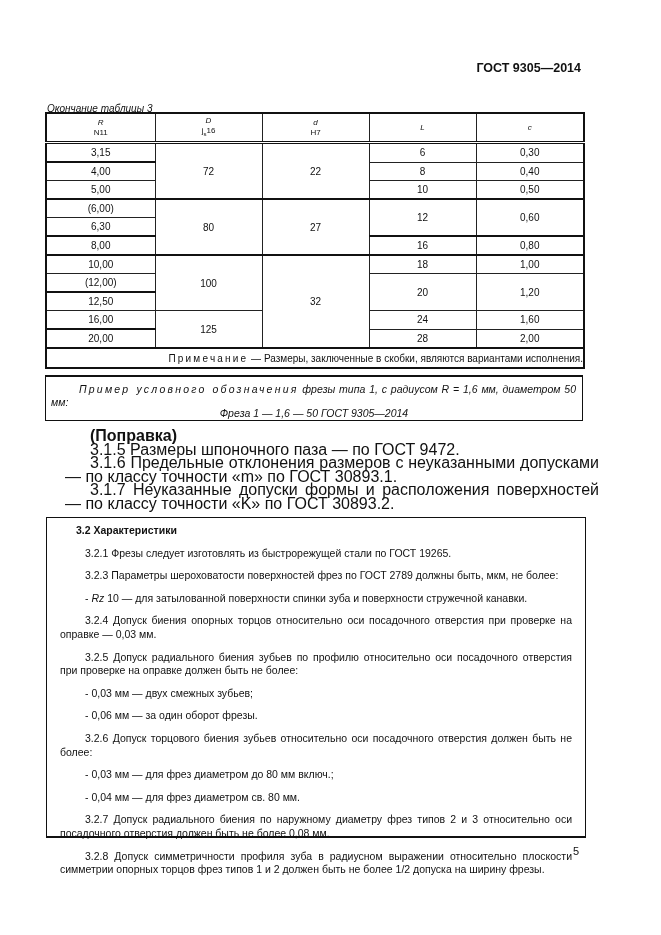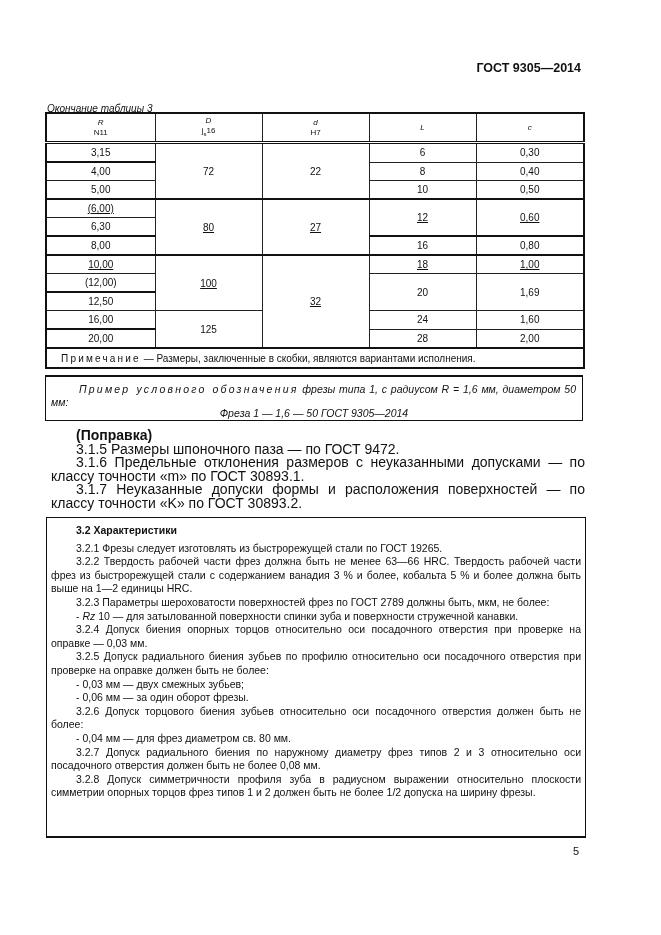--- a/index.html
+++ b/index.html
@@ -6,41 +6,41 @@
   body { width: 661px; height: 935px; position: relative; overflow: hidden;
          font-family: "Liberation Sans", sans-serif; color: #111; }
   .std-header { position: absolute; right: 80px; top: 61px; font-size: 12.5px; font-weight: bold; }
   .caption { position: absolute; left: 47px; top: 91px; font-size: 10px; font-style: italic; margin-top: 12px; }
   table.t3 { position: absolute; left: 45px; top: 112px; width: 538px; border-collapse: collapse;
              font-size: 10px; border: 2px solid #111; table-layout: fixed; }
   table.t3 td, table.t3 th { border: 1px solid #222; text-align: center; padding: 0; font-weight: normal; }
   table.t3 th { height: 27px; font-size: 8px; line-height: 10px; }
   table.t3 thead tr { border-bottom: 3px double #111; }
   table.t3 td { height: 17px; line-height: 17px; }
-  table.t3 tr.grp td { border-top: 2px solid #111; text-decoration: underline; }
+  table.t3 tr.grp td { border-top: 2px solid #111; }
   table.t3 td.thick-b { border-bottom: 2px solid #111; }
-  table.t3 td.note { text-align: left; padding-left: 14px; border-top: 2px solid #111; height: 18px; }
+  table.t3 td.note { text-align: right; padding-left: 14px; border-top: 2px solid #111; height: 18px; }
   .spaced { letter-spacing: 2.2px; }
   .ital { font-style: italic; }
   .sub { font-size: 6px; vertical-align: sub; }
 
   .example-box { position: absolute; left: 45px; top: 375px; width: 536px; height: 43px;
                  border: 1.5px solid #111; border-top: 2px solid #111; font-size: 10.5px; }
   .example-box .l1 { position: absolute; left: 5px; right: 6px; top: 6px; text-indent: 28px; line-height: 13px; text-align: justify; font-style: italic; }
   .example-box .l3 { position: absolute; left: 0; right: 0; top: 30px; text-align: center; font-style: italic; }
 
-  .plain { position: absolute; left: 51px; width: 534px; font-size: 14px; line-height: 13.6px; }
+  .plain { position: absolute; left: 65px; width: 534px; font-size: 16px; line-height: 13.6px; }
   .p { text-indent: 25px; text-align: justify; margin: 0; }
   .bold { font-weight: bold; }
 
   .char-box { position: absolute; left: 46px; top: 517px; width: 538px; height: 318px;
               border: 1.5px solid #111; border-bottom: 2px solid #111; font-size: 10.5px; line-height: 13.6px; }
   .char-box .inner { position: absolute; left: 4px; right: 4px; top: 6px; }
   .char-box h3 { margin: 0 0 4px 0; font-size: 10.5px; font-weight: bold; text-indent: 25px; }
-  .char-box .p { margin: 0; }
+  .char-box .p { margin: 9px; }
   .page-num { position: absolute; right: 82px; top: 845px; font-size: 11px; }
 </style>
 </head>
 <body>
 
 <div class="std-header">ГОСТ 9305—2014</div>
 <div class="caption">Окончание таблицы 3</div>
 
 <table class="t3">
   <colgroup>
@@ -95,21 +95,21 @@
     <tr class="grp">
       <td>10,00</td>
       <td rowspan="3">100</td>
       <td rowspan="5">32</td>
       <td>18</td>
       <td>1,00</td>
     </tr>
     <tr>
       <td class="thick-b">(12,00)</td>
       <td rowspan="2">20</td>
-      <td rowspan="2">1,69</td>
+      <td rowspan="2">1,20</td>
     </tr>
     <tr>
       <td>12,50</td>
     </tr>
     <tr>
       <td class="thick-b">16,00</td>
       <td rowspan="2">125</td>
       <td>24</td>
       <td>1,60</td>
     </tr>
@@ -133,27 +133,27 @@
   <p class="p bold">(Поправка)</p>
   <p class="p">3.1.5 Размеры шпоночного паза — по ГОСТ 9472.</p>
   <p class="p">3.1.6 Предельные отклонения размеров с неуказанными допусками — по классу точности «m» по ГОСТ 30893.1.</p>
   <p class="p">3.1.7 Неуказанные допуски формы и расположения поверхностей — по классу точности «K» по ГОСТ 30893.2.</p>
 </div>
 
 <div class="char-box">
   <div class="inner">
     <h3>3.2 Характеристики</h3>
     <p class="p">3.2.1 Фрезы следует изготовлять из быстрорежущей стали по ГОСТ 19265.</p>
-    <p class="p">3.2.2 Твердость рабочей части фрез должна быть не менее 63—66 HRC. Твердость рабочей части фрез из быстрорежущей стали с содержанием ванадия 3 % и более, кобальта 5 % и более должна быть выше на 1—2 единицы HRC.</p>
     <p class="p">3.2.3 Параметры шероховатости поверхностей фрез по ГОСТ 2789 должны быть, мкм, не более:</p>
     <p class="p">- <span class="ital">Rz</span><span> 10</span><span> — для затылованной поверхности спинки зуба и поверхности стружечной канавки.</span></p>
     <p class="p">3.2.4 Допуск биения опорных торцов относительно оси посадочного отверстия при проверке на оправке — 0,03 мм.</p>
     <p class="p">3.2.5 Допуск радиального биения зубьев по профилю относительно оси посадочного отверстия при проверке на оправке должен быть не более:</p>
     <p class="p">- 0,03 мм — двух смежных зубьев;</p>
     <p class="p">- 0,06 мм — за один оборот фрезы.</p>
     <p class="p">3.2.6 Допуск торцового биения зубьев относительно оси посадочного отверстия должен быть не более:</p>
+    <p class="p">- 0,03 мм — для фрез диаметром до 80 мм включ.;</p>
     <p class="p">- 0,04 мм — для фрез диаметром св. 80 мм.</p>
     <p class="p">3.2.7 Допуск радиального биения по наружному диаметру фрез типов 2 и 3 относительно оси посадочного отверстия должен быть не более 0,08 мм.</p>
     <p class="p">3.2.8 Допуск симметричности профиля зуба в радиусном выражении относительно плоскости симметрии опорных торцов фрез типов 1 и 2 должен быть не более 1/2 допуска на ширину фрезы.</p>
   </div>
 </div>
 
 <div class="page-num">5</div>
 
 </body></html>

